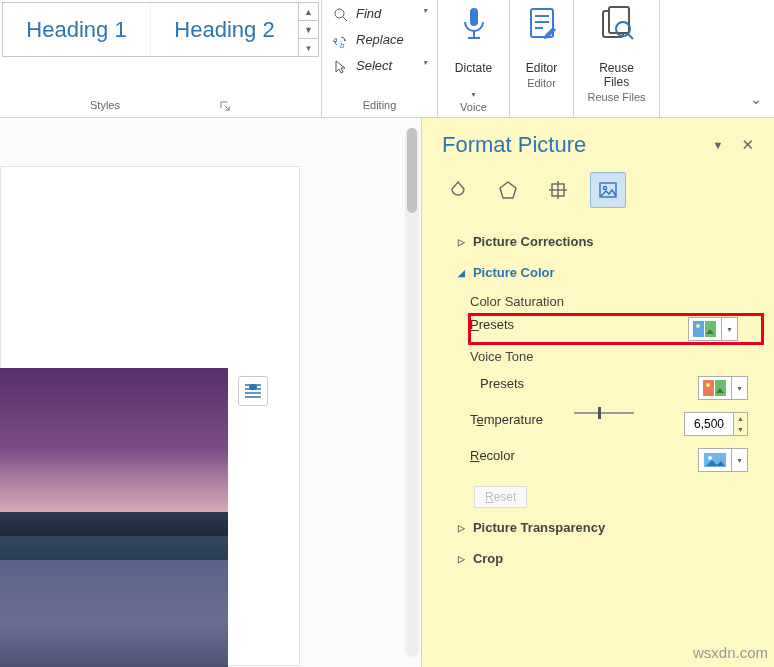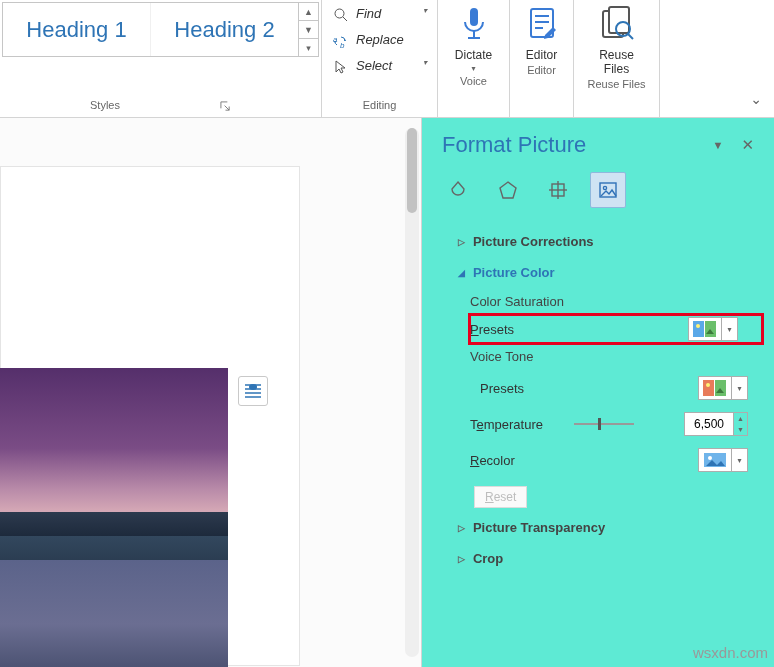--- a/index.html
+++ b/index.html
@@ -24,21 +24,21 @@
 
   
   .editing-group { width: 116px; }
   .editing-body{ flex:1; padding:4px 4px 0 8px; }
   .edit-item{ display:flex; align-items:flex-start; gap:6px; height:26px; font-size:13px; color:#333; cursor:pointer;font-style:italic;}
   .edit-item .dd{ font-size:8px; color:#666; margin-left:auto; margin-right:4px;}
   .edit-icon{ width:18px; height:18px; display:flex; align-items:center; justify-content:center;}
 
   
   .big-btn-group { display:flex; flex-direction:column; align-items:center; justify-content:flex-start; padding:4px 8px 0; }
-  .big-btn{ display:flex; flex-direction:column; align-items:center; cursor:pointer; gap:2px; }
+  .big-btn{ display:flex; flex-direction:column; align-items:center; cursor:pointer; gap:15px; }
   .big-btn .icon-slot{ width:40px; height:40px; display:flex; align-items:center; justify-content:center; }
   .big-btn-label{ font-size:12px; color:#333; text-align:center; line-height:14px; padding-top:2px;}
 
   .voice-group{ width:72px;}
   .editor-group{ width:64px;}
   .reuse-group{ width:86px;}
   .collapse-group{ flex:1; border-right:none; display:flex; align-items:flex-end; justify-content:flex-end; padding:0 12px 10px 0;}
   .collapse-chevron{ font-size:14px; color:#666; cursor:pointer;}
 
   
@@ -50,40 +50,40 @@
   .picture{ position:absolute; left:0; top:250px; width:228px; height:320px; overflow:hidden;}
   .landscape{ width:100%; height:100%; background:
      linear-gradient(to bottom, #552f6b 0%, #7a4c85 25%, #b98ba9 38%, #d6a9b6 45%, #395168 46%, #2b3d52 60%, #5b638a 60%, #6b6e92 80%, #3e4664 100%);
      position:relative;
   }
   .mountain-band{position:absolute; left:0; right:0; top:45%; height:24px; background:linear-gradient(to bottom,#2d3a4e,#1d2a3c)};
   .sel-handle{ position:absolute; width:10px; height:10px; background:#fff; border:1px solid #8a8a8a; border-radius:50%;}
   .layout-flyout{ position:absolute; top:258px; left:238px; width:30px; height:30px; border:1px solid #c9c9c9; background:#fff; display:flex; align-items:center; justify-content:center; cursor:pointer; border-radius:3px;}
 
   
-  .pane{ flex:1; border-left:1px solid #d4d4d4; background:#5eead4; display:flex; flex-direction:column; position:relative;}
+  .pane{ flex:1; border-left:1px solid #d4d4d4; background:#fef9c3; display:flex; flex-direction:column; position:relative;}
   .pane-header{ display:flex; align-items:center; padding:14px 16px 10px 20px; gap:10px;}
   .pane-title{ font-size:22px; color:#2e74b5; font-weight:400; flex:1;}
   .pane-menu-btn,.pane-close-btn{ color:#666; cursor:pointer; padding:4px;}
   .pane-menu-btn{ font-size:11px;}
   .pane-close-btn{ font-size:15px;}
 
   .pane-tabs{ display:flex; gap:14px; padding:4px 0 6px 18px;}
   .tab{ width:36px; height:36px; display:flex; align-items:center; justify-content:center; border:1px solid transparent; cursor:pointer; border-radius:2px;}
   .tab.active{ background:#cfe3f3; border:1px solid #8fb8dd;}
   .tab svg{ stroke:#5b5b5b;}
 
   .pane-body{ padding:12px 6px 0 36px; font-size:13px;}
   .section-header{ display:flex; align-items:center; gap:8px; font-weight:600; color:#444; padding:8px 0; cursor:pointer;}
   .section-header.expanded{ color:#2e74b5;}
   .tri{ font-size:9px; color:#666;}
   .section-header.expanded .tri{ color:#2e74b5;}
   .section-body{ padding-left:12px;}
   .subhead{ color:#444; padding:6px 0 6px 0;}
-  .ctl-row{ display:flex; align-items:center; gap:10px; padding:6px 0;}
+  .ctl-row{ display:flex; gap:10px; padding:6px 0;}
   .ctl-label{ flex:0 0 94px; color:#333;}
   .underline-accel{ text-decoration: underline; }
   .slider{ flex:1; height:2px; background:#999; position:relative; max-width:60px;}
   .slider::after{content:""; position:absolute; top:-5px; left:40%; width:3px; height:12px; background:#555;}
   .spin-input{ display:flex; align-items:center; border:1px solid #adadad; height:24px; }
   .spin-input input{ width:48px; border:none; text-align:center; font-size:12px; height:22px; outline:none;}
   .spin-input .spins{ display:flex; flex-direction:column; border-left:1px solid #adadad; width:14px;}
   .spin-input .spins div{ height:11px; font-size:7px; color:#666; display:flex; align-items:center; justify-content:center; cursor:pointer;}
   .drop-btn{ display:flex; align-items:center; border:1px solid #adadad; height:24px; background:#fff; cursor:pointer;}
   .drop-btn .thumb{ width:28px; height:20px; margin:0 2px; display:flex; align-items:center; justify-content:center;}

